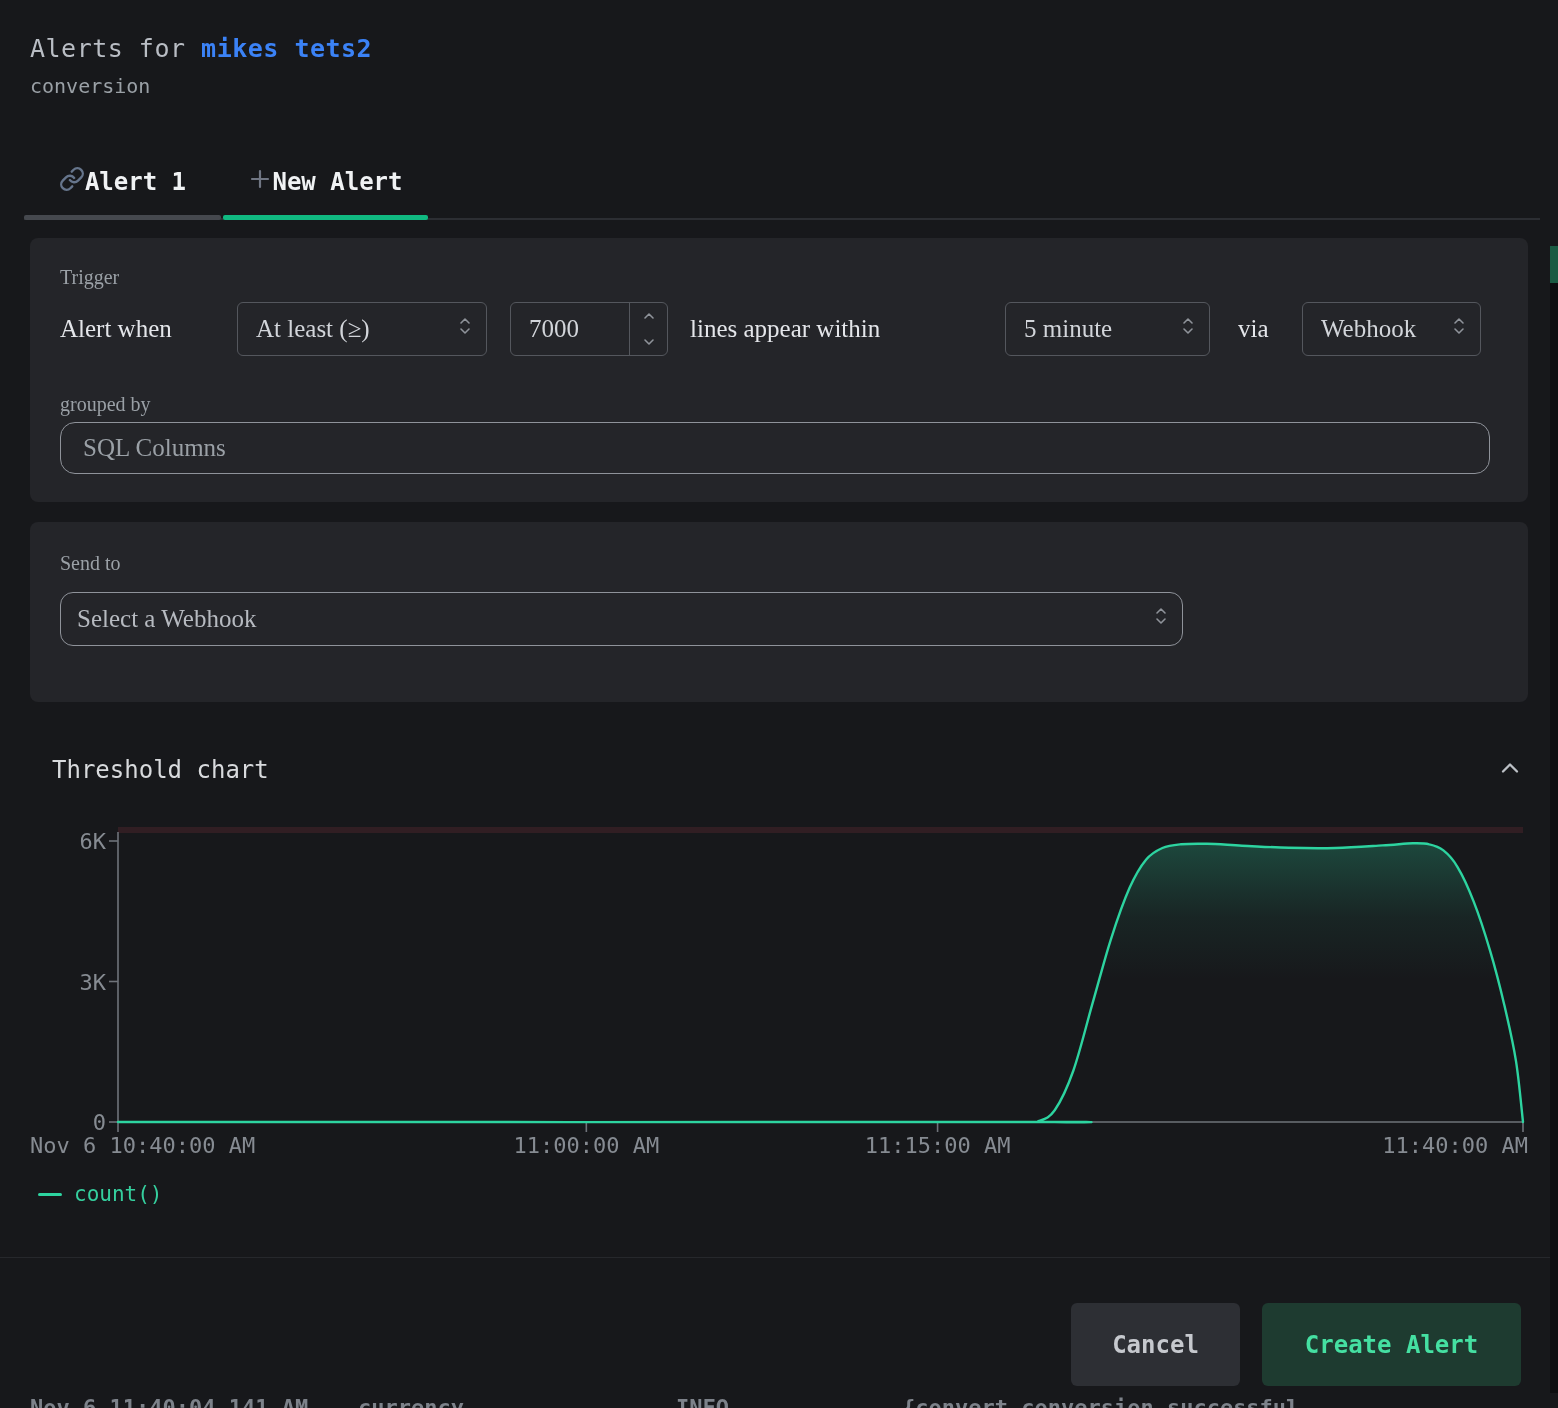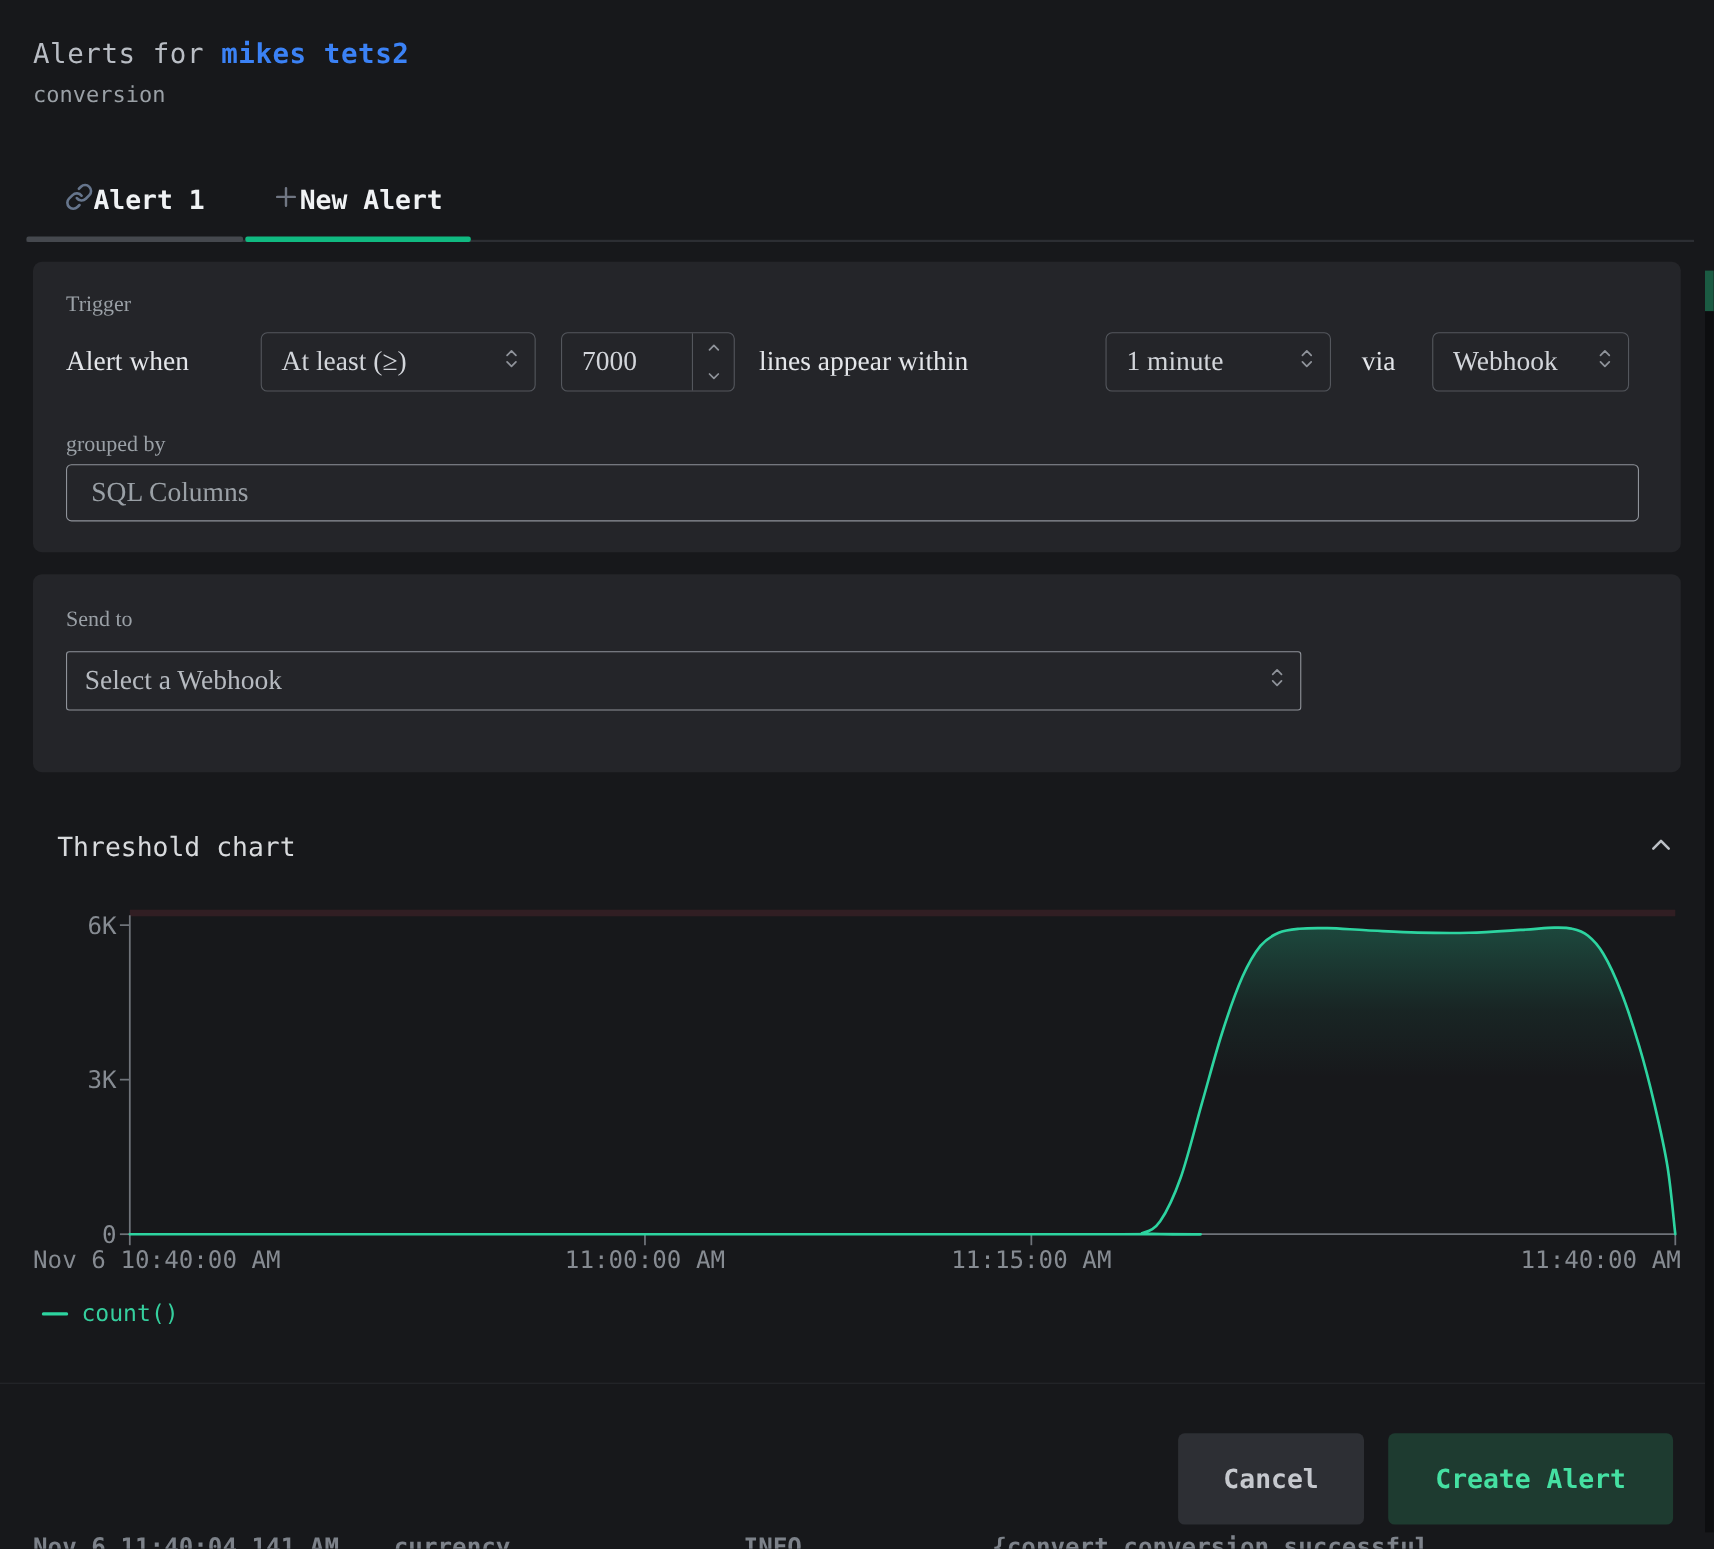--- a/index.html
+++ b/index.html
@@ -32,32 +32,32 @@
   #panel-send { top:522px; height:180px; }
   .sec-label { font-size:20px; color:#9aa0a6; }
   .row-text { font-size:25px; color:#e4e6ea; line-height:54px; white-space:pre; }
 
   .selectbox {
     height:54px; border:1px solid #54575d; border-radius:6px;
     display:flex; align-items:center; padding:0 14px 0 18px;
     font-size:25px; color:#d2d5da; cursor:pointer; gap:12px;
   }
   .selectbox .val { flex:1; white-space:nowrap; }
-  .lightbox { border-color:#8f939a; border-radius:3px;padding-left:16px; }
+  .lightbox { border-color:#8f939a; border-radius:13px;padding-left:16px; }
 
   .numwrap { height:54px; border:1px solid #54575d; border-radius:6px; display:flex; }
   .numwrap input {
     width:118px; background:transparent; border:0; outline:none;
     color:#d2d5da; font-size:25px; font-family:inherit; padding:0 0 0 18px;
   }
   .spin { width:38px; border-left:1px solid #54575d; display:flex; flex-direction:column; }
   .spin > div { flex:1; display:flex; align-items:center; justify-content:center; cursor:pointer; }
 
   .ghost-input {
-    height:52px; border:1px solid #8f939a; border-radius:5px; background:transparent;
+    height:52px; border:1px solid #8f939a; border-radius:15px; background:transparent;
     color:#9aa0a6; font-size:25px; font-family:inherit; padding:0 22px; outline:none; width:100%;
   }
   .ghost-input::placeholder { color:#9aa0a6; opacity:1; }
 
   .add-webhook { font-size:24px; font-weight:bold; color:#9aa0a6; line-height:54px; cursor:pointer; }
 
   
   .chart-title { left:52px; top:756px; font-size:24px; color:#d8dadd; }
   .collapse { left:1494px; top:756px; width:32px; height:28px; cursor:pointer;
               display:flex; align-items:center; justify-content:center; }
@@ -140,21 +140,21 @@
         <svg width="14" height="10" viewBox="0 0 14 10" fill="none" stroke="#8f939a" stroke-width="1.6" stroke-linecap="round" stroke-linejoin="round">
             <path d="M3 3 L7 7 L11 3"></path>
           </svg>
       </div>
     </div>
   </div>
 
   <div class="abs row-text" style="left:660px;top:64px;">lines appear within</div>
 
   <div class="abs selectbox" style="left:975px;top:64px;width:205px;">
-    <span class="val">1 minute</span>
+    <span class="val">5 minute</span>
     <span>
       <svg width="14" height="26" viewBox="0 0 14 26" fill="none" stroke="#8f939a" stroke-width="1.6" stroke-linecap="round" stroke-linejoin="round">
         <path d="M3 10 L7 6 L11 10"></path>
           <path d="M3 16 L7 20 L11 16"></path>
       </svg>
     </span>
   </div>
 
   <div class="abs row-text" style="left:1208px;top:64px;">via</div>
 

